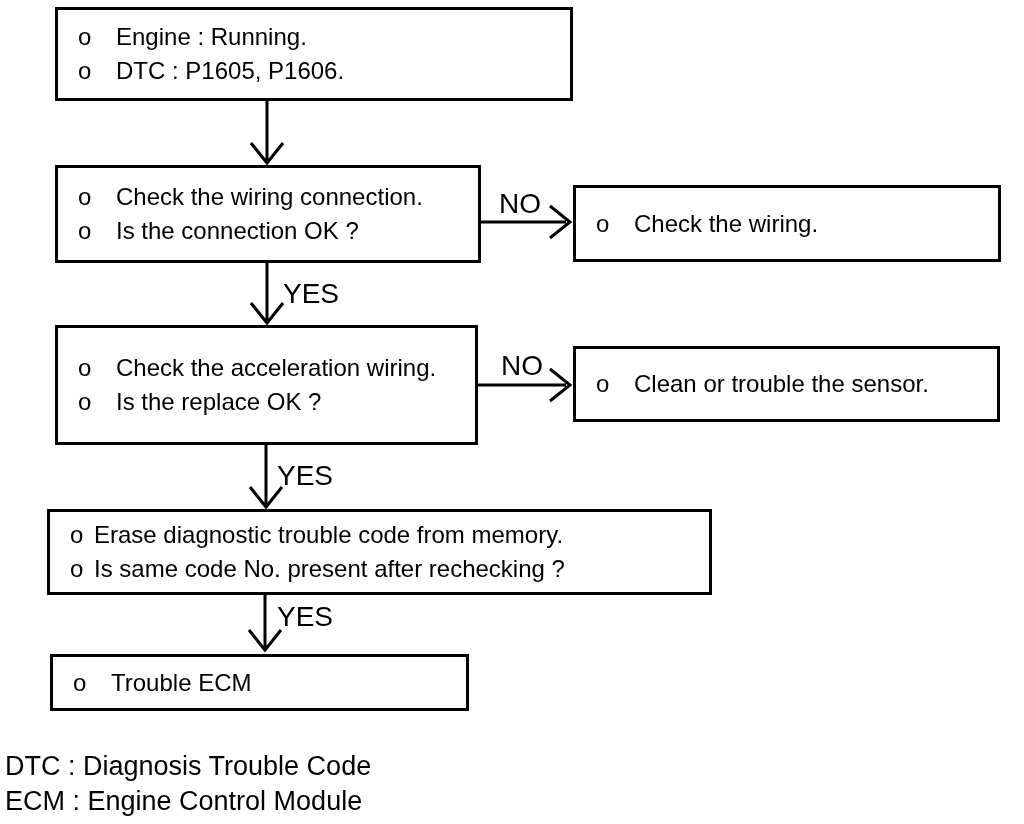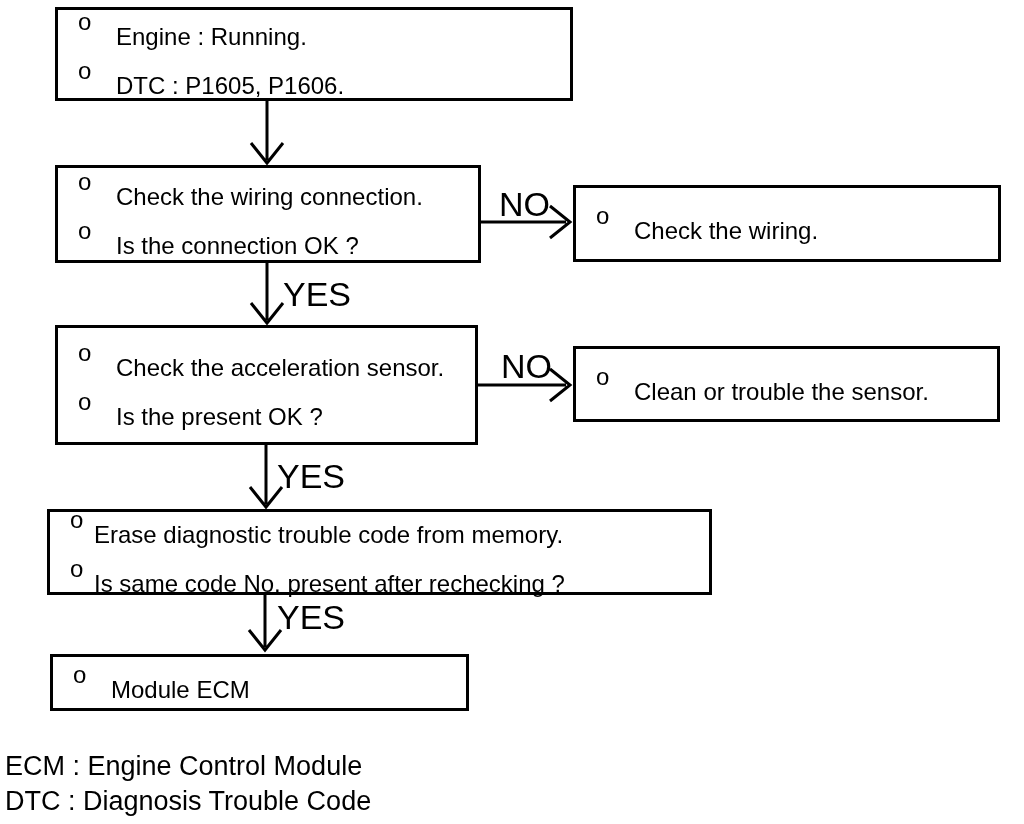--- a/index.html
+++ b/index.html
@@ -22,24 +22,24 @@
     background:#fff;
   }
   .row {
     display:flex;
     align-items:flex-start;
     font-size:24px;
     line-height:34px;
   }
   .bullet { width:38px; flex:none; }
   .erase-indent .bullet { width:24px; }
-  .txt { flex:1;margin-top:15px; }
+  .txt { flex:1; }
   .edge-label {
     position:absolute;
-    font-size:34px;
+    font-size:28px;
     line-height:32px;
     white-space:nowrap;
   }
   .connectors {
     position:absolute;
     left:0; top:0;
     width:1024px; height:824px;
     pointer-events:none;
   }
   .connectors path {
@@ -93,25 +93,25 @@
   <div class="box" style="left:573px; top:185px; width:428px; height:77px;">
     <div class="row">
       <span class="bullet">o</span>
       <span class="txt">Check the wiring.</span>
     </div>
   </div>
 
   <div class="box" style="left:55px; top:325px; width:423px; height:120px;">
     <div class="row">
       <span class="bullet">o</span>
-      <span class="txt">Check the acceleration sensor.</span>
+      <span class="txt">Check the acceleration wiring.</span>
     </div>
     <div class="row">
       <span class="bullet">o</span>
-      <span class="txt">Is the present OK ?</span>
+      <span class="txt">Is the replace OK ?</span>
     </div>
   </div>
 
   <div class="box" style="left:573px; top:346px; width:427px; height:76px;">
     <div class="row">
       <span class="bullet">o</span>
       <span class="txt">Clean or trouble the sensor.</span>
     </div>
   </div>
 
@@ -122,28 +122,28 @@
     </div>
     <div class="row">
       <span class="bullet">o</span>
       <span class="txt">Is same code No. present after rechecking ?</span>
     </div>
   </div>
 
   <div class="box" style="left:50px; top:654px; width:419px; height:57px;">
     <div class="row">
       <span class="bullet">o</span>
-      <span class="txt">Module ECM</span>
+      <span class="txt">Trouble ECM</span>
     </div>
   </div>
 
   <div class="edge-label" style="left:499px; top:188px;">NO</div>
   <div class="edge-label" style="left:283px; top:278px;">YES</div>
   <div class="edge-label" style="left:501px; top:350px;">NO</div>
   <div class="edge-label" style="left:277px; top:460px;">YES</div>
   <div class="edge-label" style="left:277px; top:601px;">YES</div>
 
   <div class="footnotes">
+    <div>DTC : Diagnosis Trouble Code</div>
     <div>ECM : Engine Control Module</div>
-    <div>DTC : Diagnosis Trouble Code</div>
   </div>
 
 </div>
 
 </body></html>

